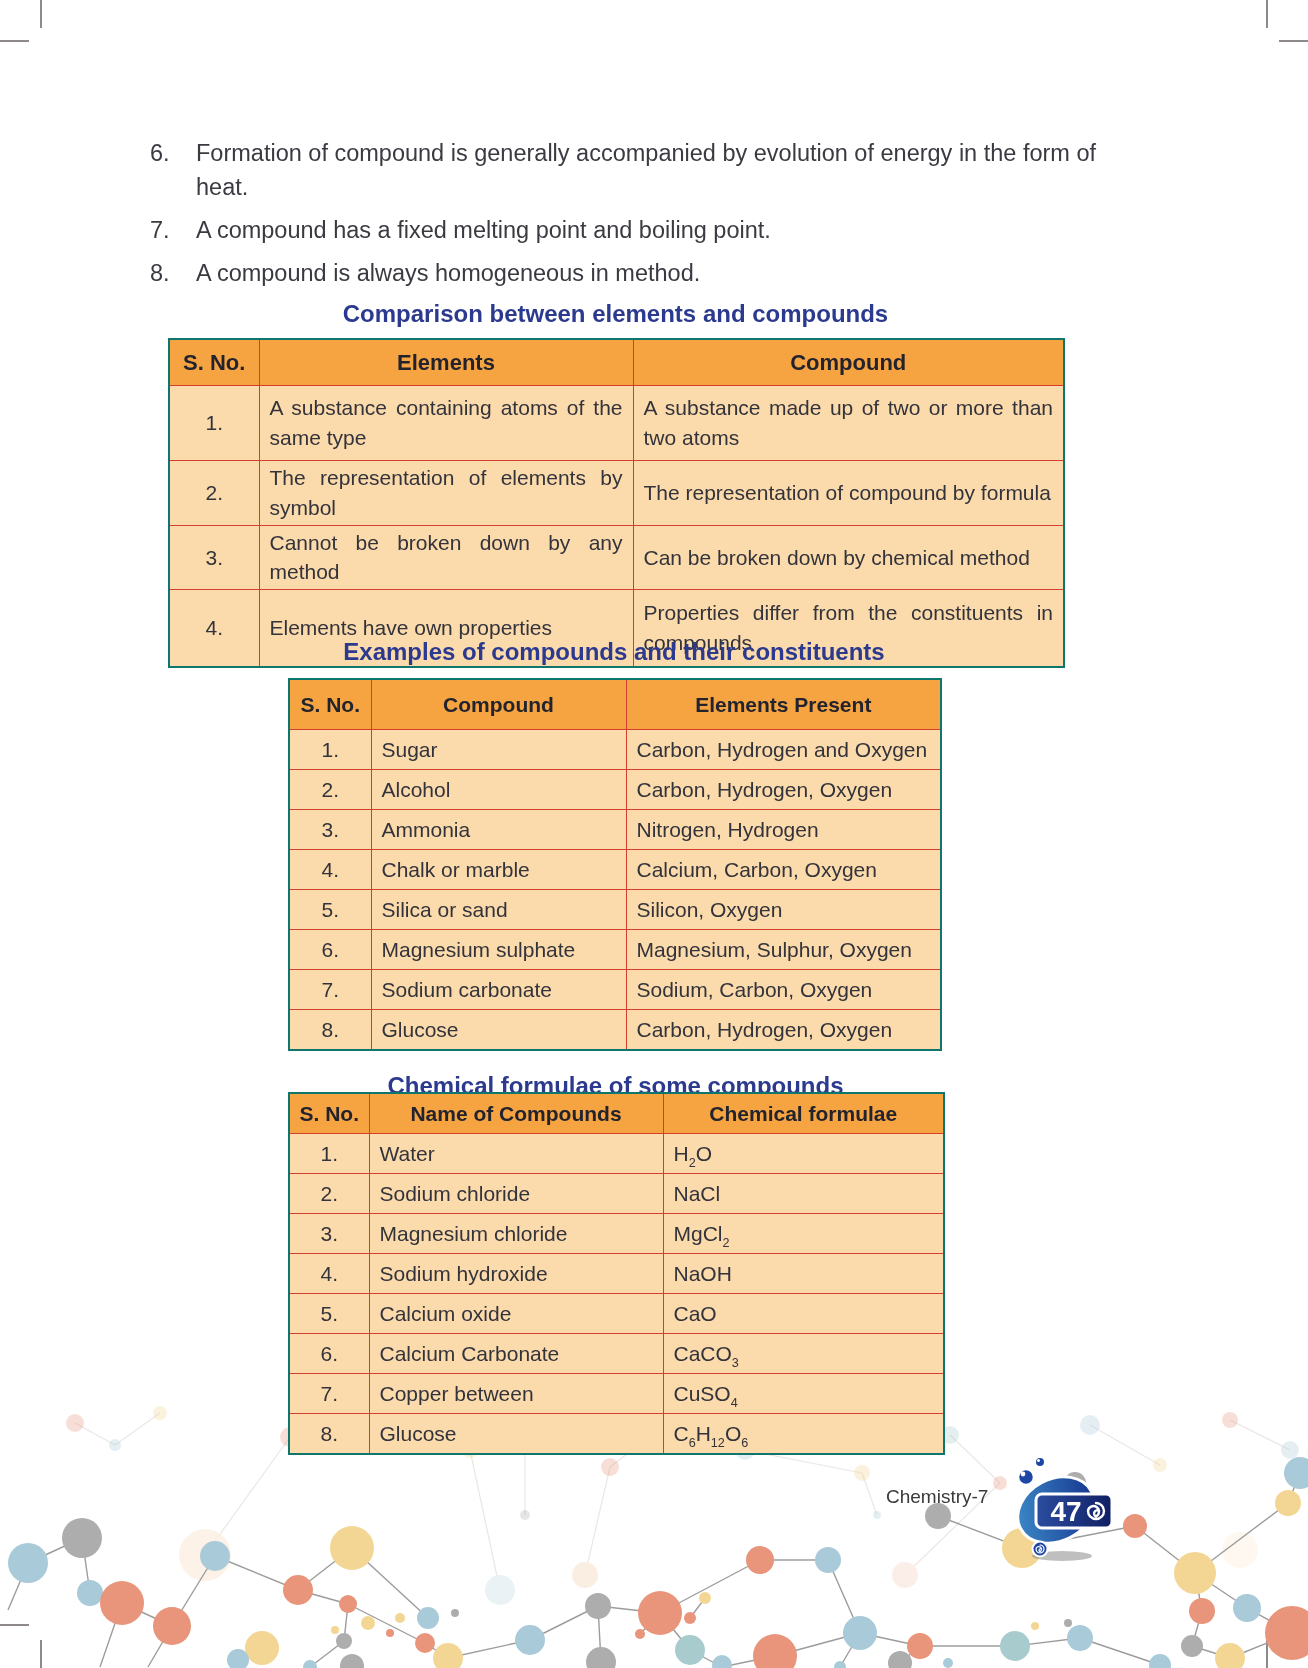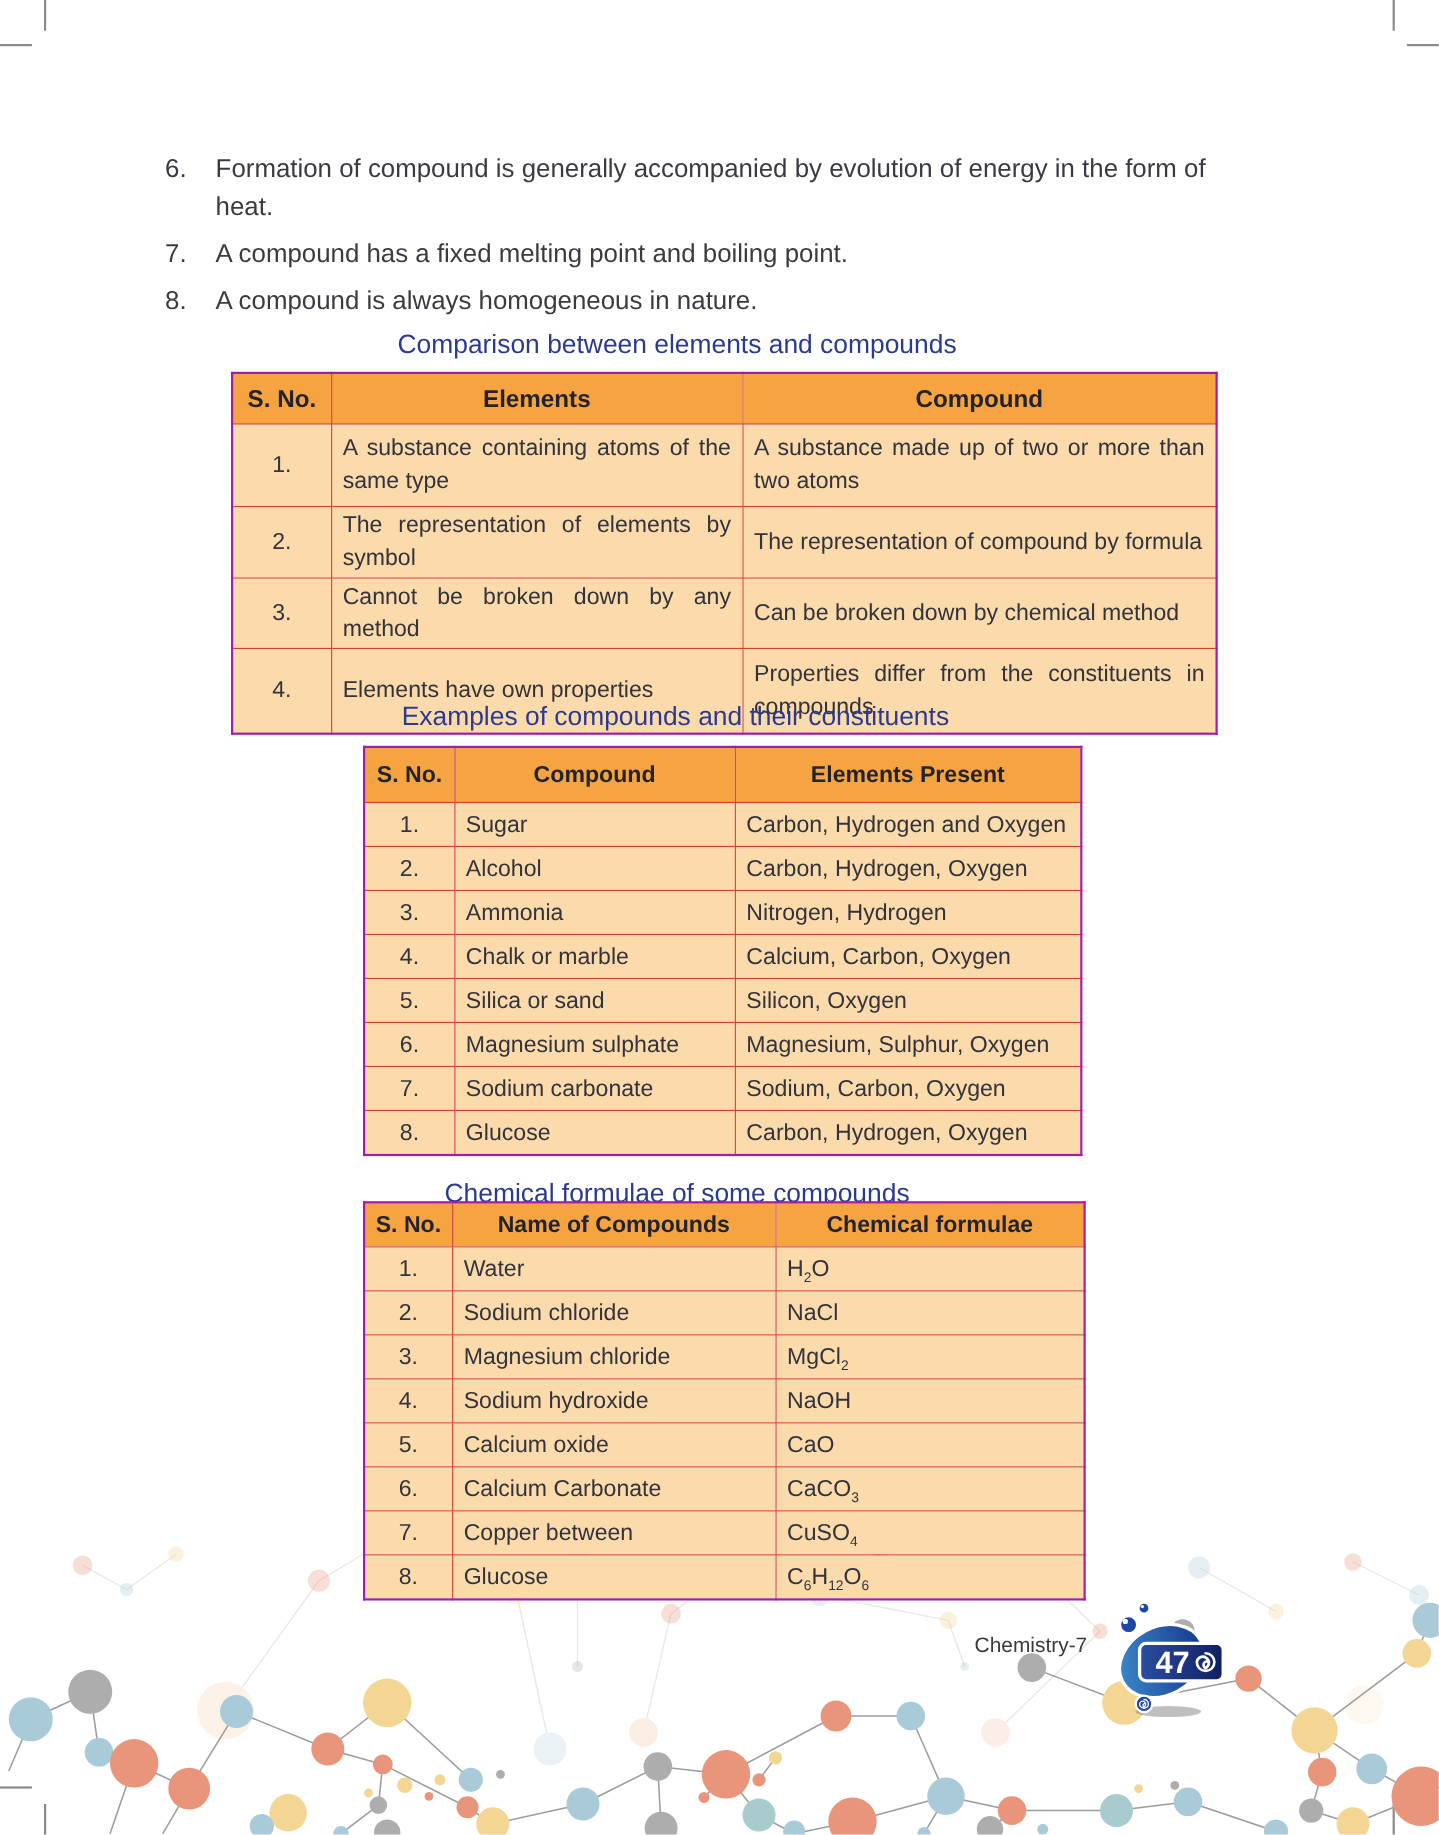--- a/index.html
+++ b/index.html
@@ -9,26 +9,26 @@
     overflow:hidden;color:#33333b;
   }
   
   .crop{position:absolute;background:#8f8a8a;}
   
   .list{position:absolute;left:150px;top:136px;width:960px;}
   .li{display:flex;margin-bottom:9px;font-size:23.5px;line-height:34px;color:#3a3a42;}
   .li-num{width:46px;flex:none;}
   .li-text{width:908px;}
   
-  .sec-title{position:absolute;text-align:center;font-size:24px;font-weight:normal;color:#2b3a8e;}
+  .sec-title{position:absolute;text-align:center;font-size:24px;font-weight:bold;color:#2b3a8e;}
   #title1{left:168px;top:300px;width:895px;}
   #title2{left:288px;top:638px;width:652px;}
   #title3{left:288px;top:1052px;width:655px;margin-top:20px;}
   
-  table.tbl{border-collapse:collapse;table-layout:fixed;position:absolute;border:2px solid #a21caf;margin-left:42px;}
+  table.tbl{border-collapse:collapse;table-layout:fixed;position:absolute;border:2px solid #0f766e;}
   .tbl th,.tbl td{border:1.5px solid #d43e2e;vertical-align:middle;padding:2px 10px;overflow:hidden;}
   .tbl th{background:#f5a441;color:#23232d;font-weight:bold;text-align:center;padding:2px 4px;}
   .tbl td{background:#fbdaab;}
   .tbl td.ser{text-align:center;padding:2px 2px;}
   #table1{left:168px;top:338px;width:895px;font-size:21px;}
   #table1 th{height:41px;font-size:22px;}
   #table1 td{line-height:1.42;}
   #table1 td.txt{text-align:justify;}
   #table1 tbody tr:nth-child(1) td{height:70px;}
   #table1 tbody tr:nth-child(2) td{height:44px;}
@@ -223,21 +223,21 @@
     <div class="li">
       <span class="li-num">6.</span>
       <span class="li-text">Formation of compound is generally accompanied by evolution of energy in the form of heat.</span>
     </div>
     <div class="li">
       <span class="li-num">7.</span>
       <span class="li-text">A compound has a fixed melting point and boiling point.</span>
     </div>
     <div class="li">
       <span class="li-num">8.</span>
-      <span class="li-text">A compound is always homogeneous in nature.</span>
+      <span class="li-text">A compound is always homogeneous in method.</span>
     </div>
   </div>
 
 <div class="sec-title" id="title1">Comparison between elements and compounds</div>
 <table class="tbl" id="table1">
   <colgroup>
       <col style="width:90px">
       <col style="width:374px">
       <col style="width:431px">
     </colgroup>

